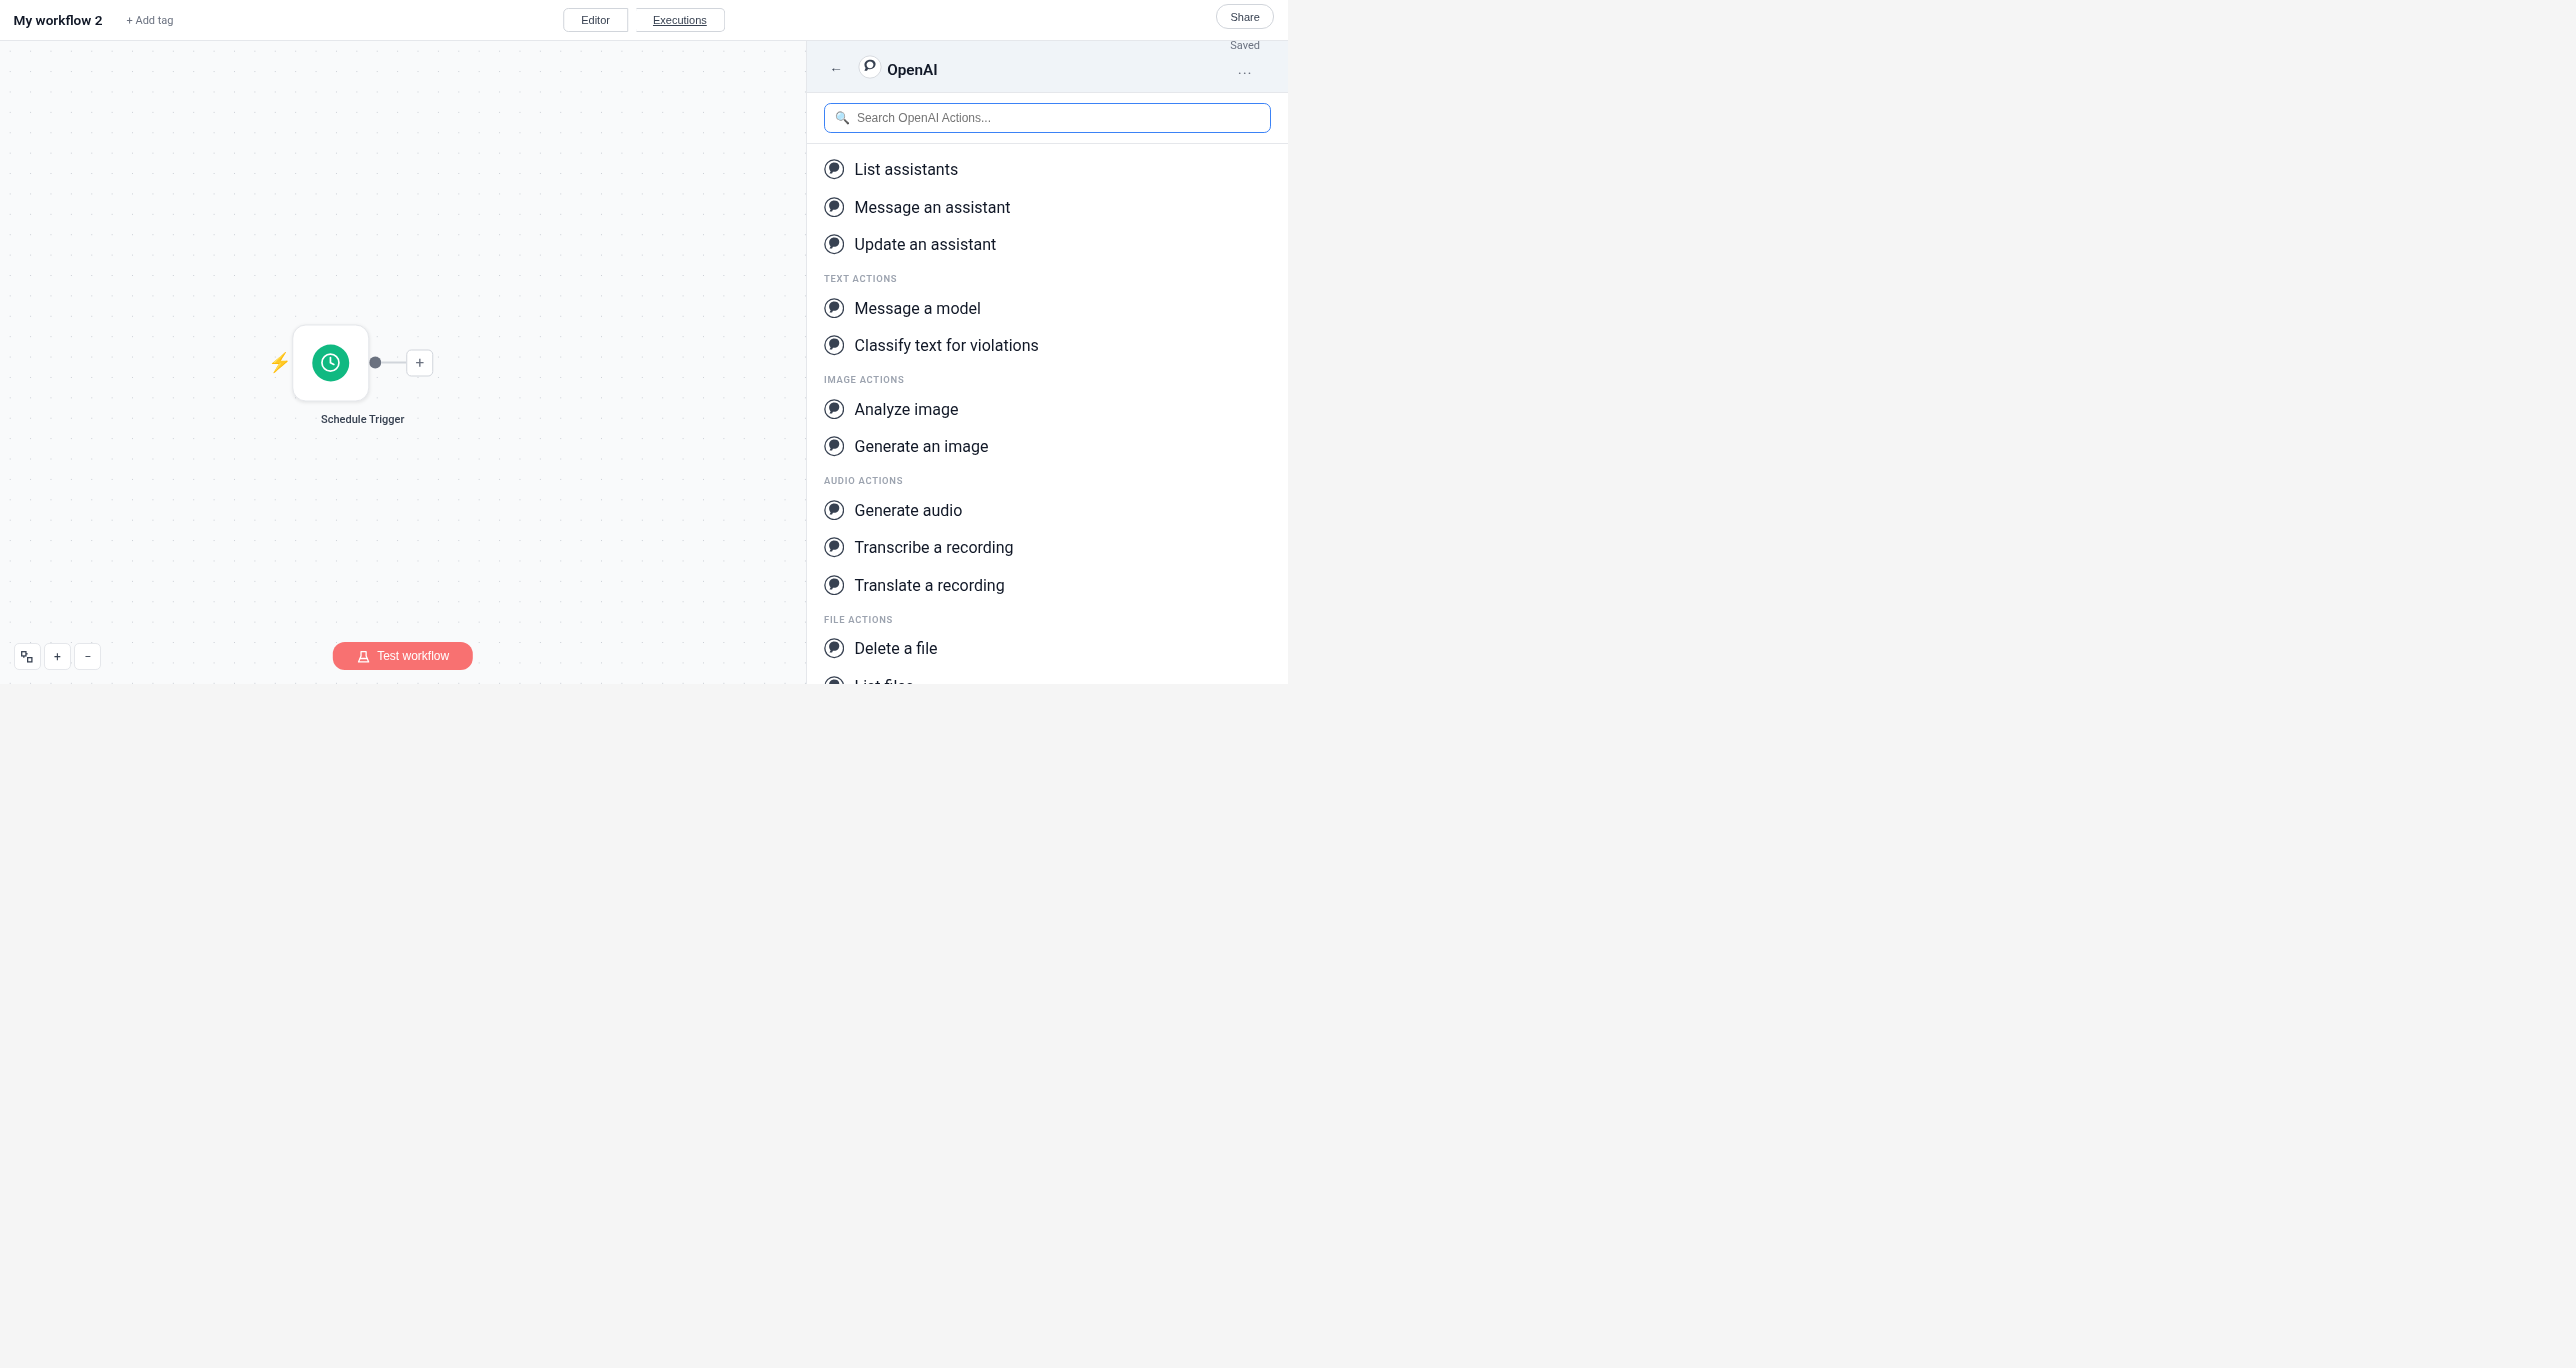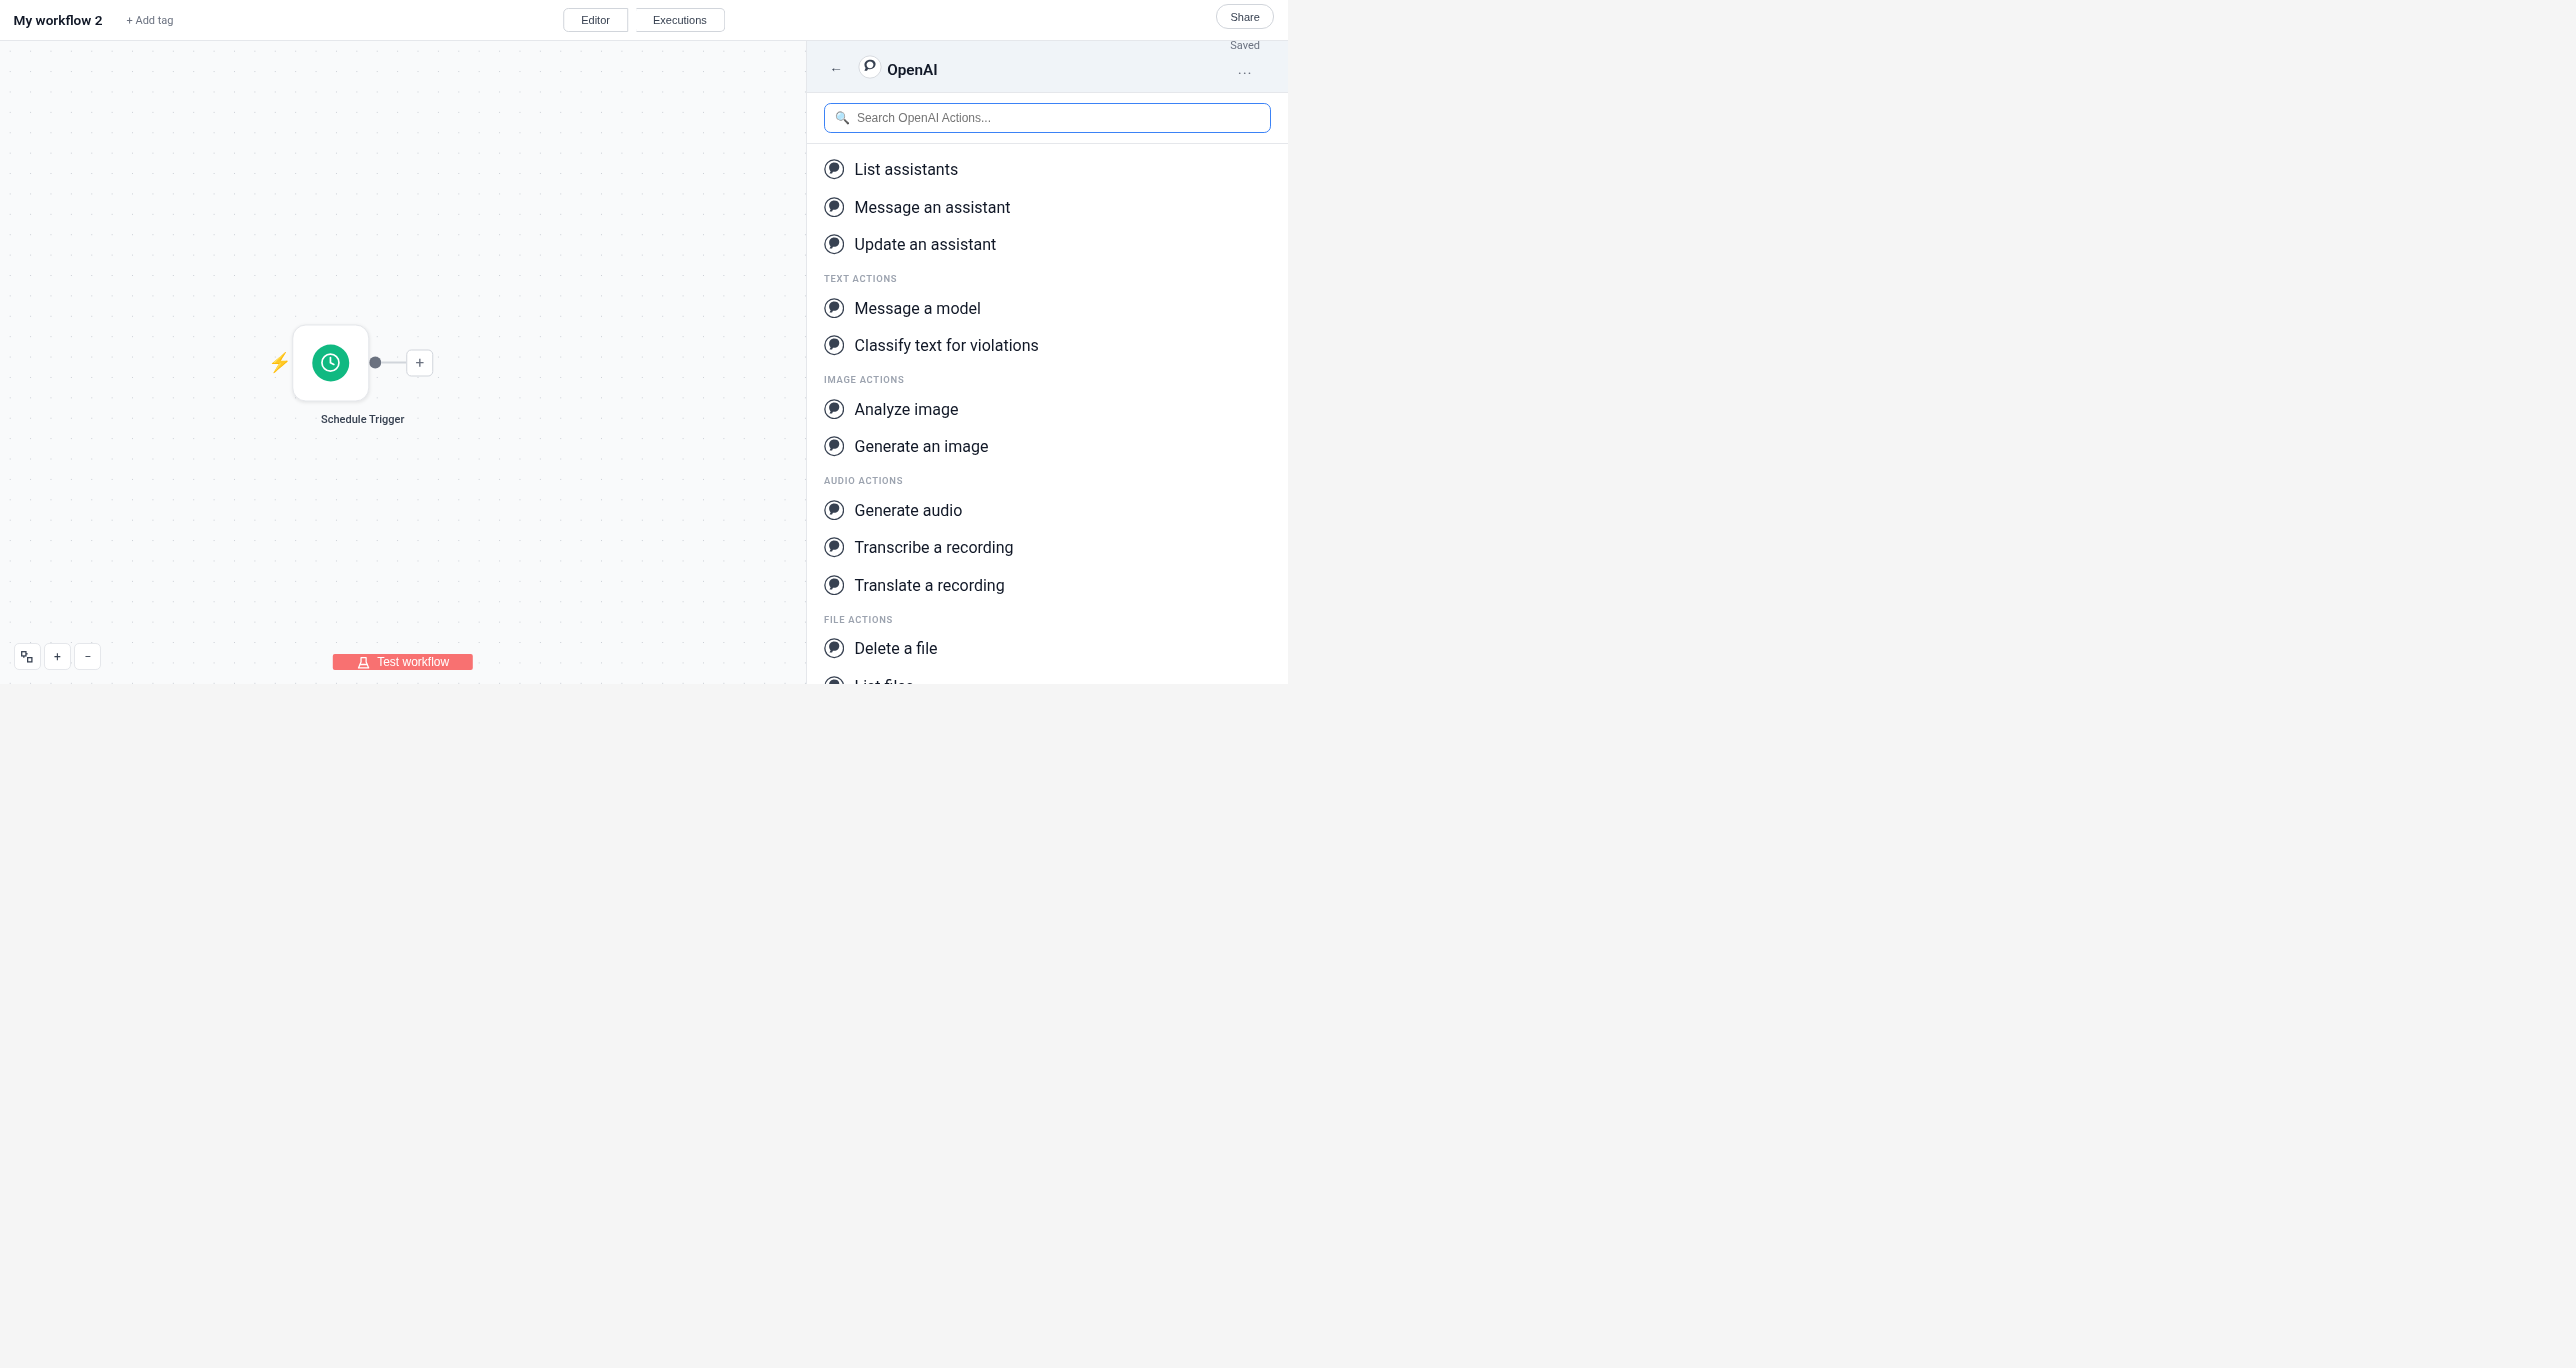--- a/index.html
+++ b/index.html
@@ -53,21 +53,21 @@
       border: 0.9px solid #d1d5db;
       background: #fff;
       cursor: pointer;
       color: #374151;
     }
     .tab-btn.active {
       background: #fff;
       font-weight: 500;
     }
     .tab-btn:first-child { border-radius: 5.1px 0 0 5.1px; }
-    .tab-btn:last-child { border-radius: 0 5.1px 5.1px 0; border-left: none; }
+    .tab-btn:last-child { border-radius: 0 5.1px 5.1px 0; border-left: none; text-decoration: underline; }
     .header-right {
       display: flex;
       align-items: center;
       gap: 10.2px;
       margin-left: auto;
       flex-direction: column;
     }
     .inactive-label {
       font-size: 11px;
       color: #6b7280;
@@ -236,25 +236,25 @@
       font-size: 12px;
       color: #374151;
     }
 
     
     .test-workflow-btn {
       position: absolute;
       bottom: 13.6px;
       left: 50%;
       transform: translateX(-50%);
-      padding: 1px 24px;
+      padding: 7px 24px;
       background: #f87171;
       color: white;
       border: none;
-      border-radius: 2px;
+      border-radius: 12px;
       font-size: 12px;
       font-weight: 500;
       cursor: pointer;
       display: flex;
       align-items: center;
       gap: 6.8px;
     }
 
     
     .sidebar {

